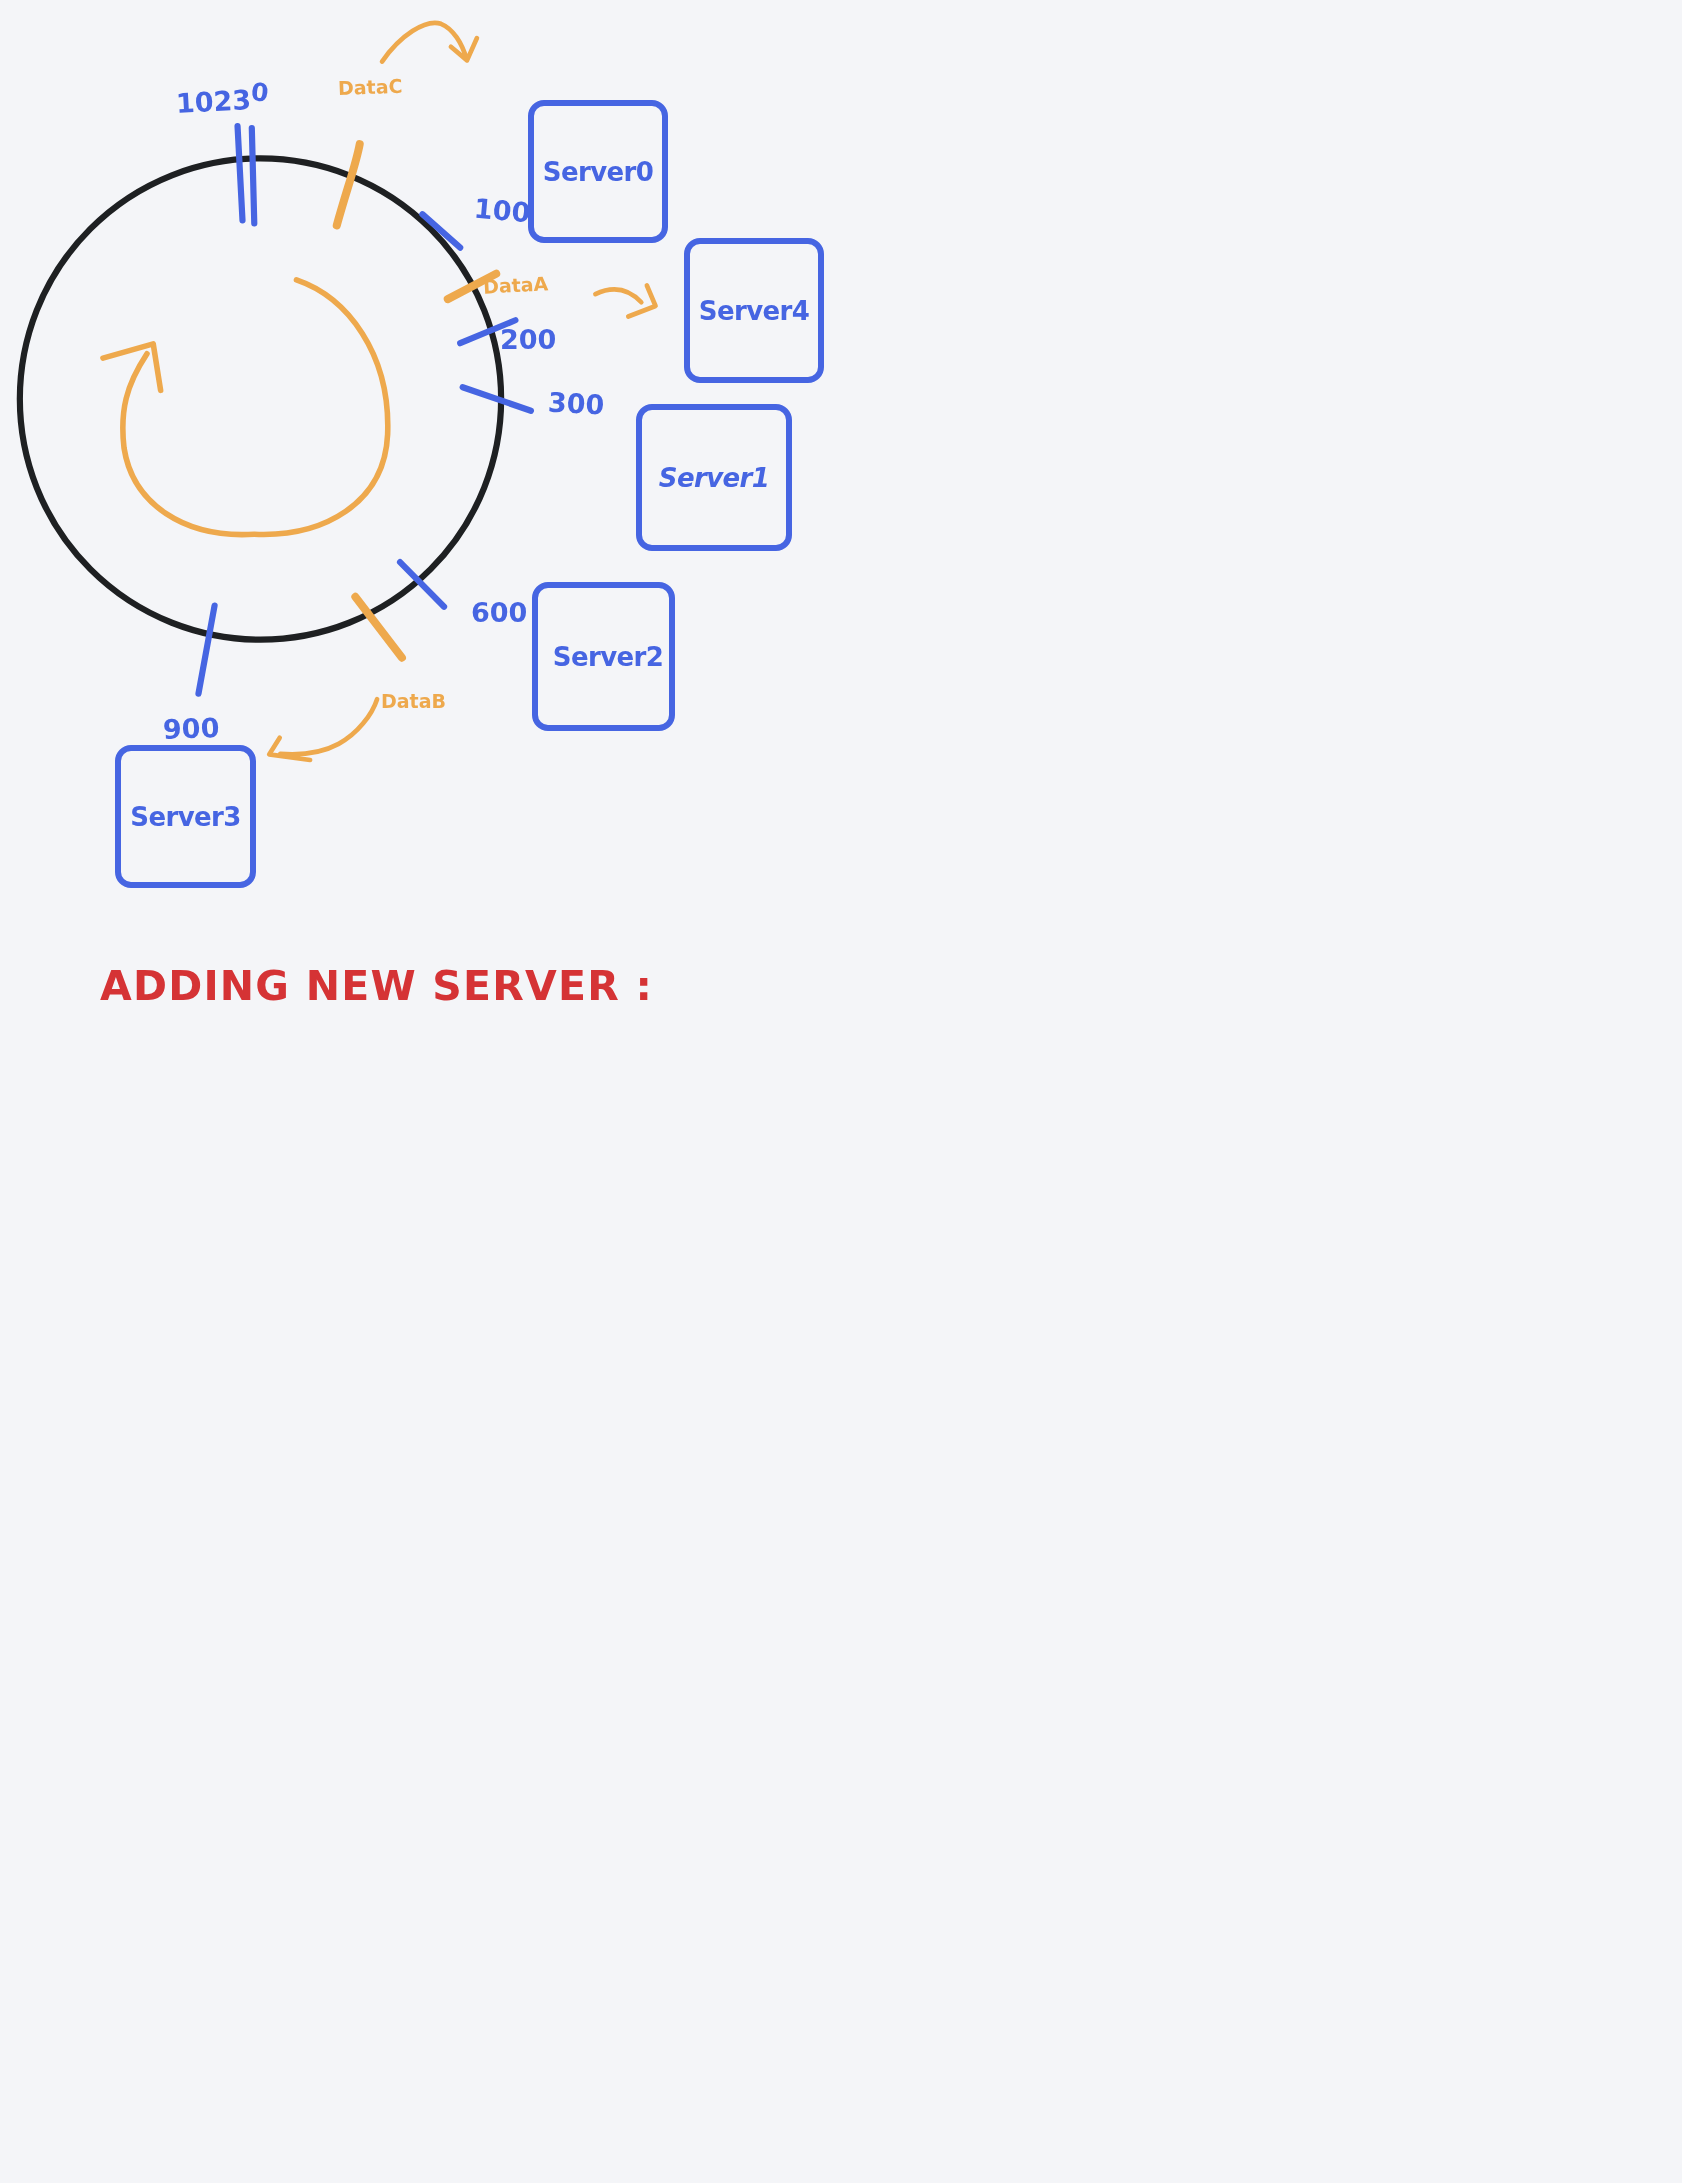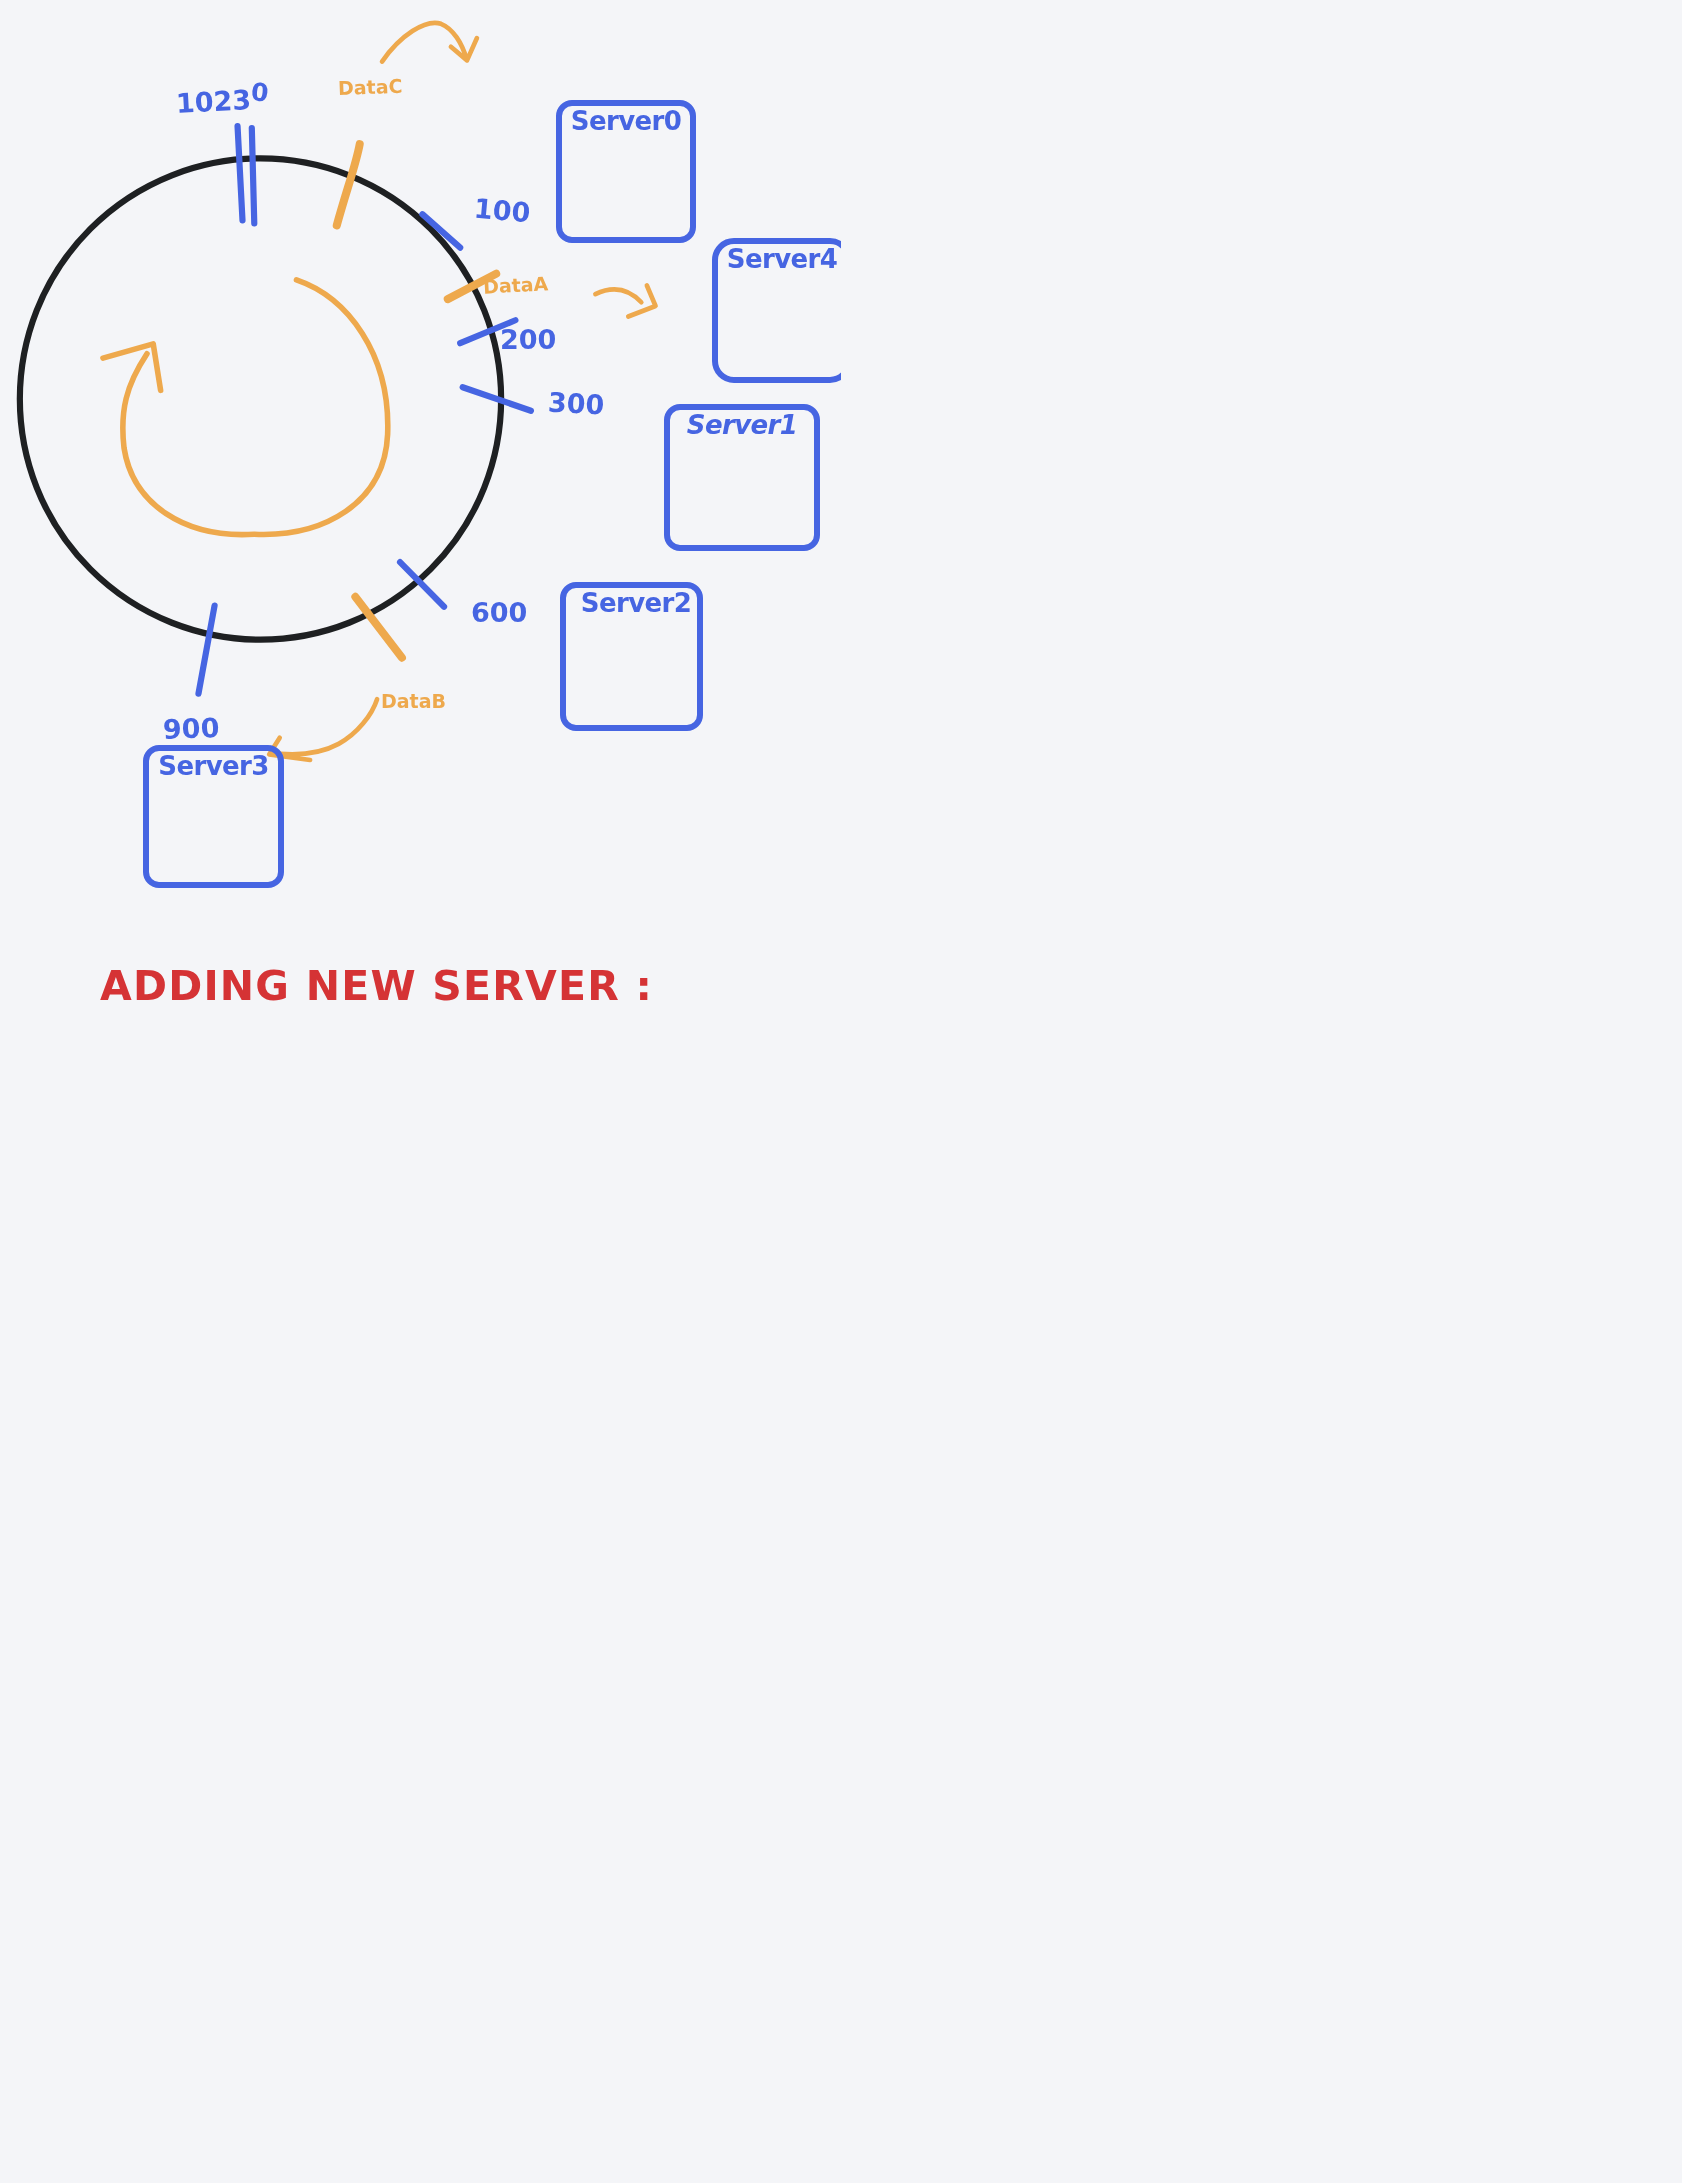--- a/index.html
+++ b/index.html
@@ -14,23 +14,22 @@
   .ring{fill:none;stroke:var(--ink);stroke-width:10;}
   .tick{fill:none;stroke-linecap:round;}
   .tick.blue{stroke:var(--blue);stroke-width:10;}
   .tick.orange{stroke:var(--orange);stroke-width:13;}
   .flow{fill:none;stroke:var(--orange);stroke-width:9;stroke-linecap:round;stroke-linejoin:round;}
   .arrow{fill:none;stroke:var(--orange);stroke-width:7.5;stroke-linecap:round;stroke-linejoin:round;}
   .num{position:absolute;color:var(--blue);font-weight:700;font-size:27px;white-space:nowrap;}
   .key{position:absolute;color:var(--orange);font-weight:700;font-size:19px;white-space:nowrap;}
   .server-box{
     position:absolute;box-sizing:border-box;border:6.8px solid var(--blue);
-    border-radius:16px;display:flex;justify-content:center;
+    border-radius:16px;display:flex;align-items:center;justify-content:center;
     background:transparent;
-    margin-left:28px;
   }
   .server-box span{color:var(--blue);font-size:26px;font-weight:700;letter-spacing:-0.6px;white-space:nowrap;}
   .title{
     position:absolute;left:100px;top:955px;color:var(--red);
     font-weight:700;font-size:41px;letter-spacing:1.2px;white-space:nowrap;
   }
   .title div{line-height:63px;}
 </style>
 </head>
 <body>
@@ -69,21 +68,21 @@
   <div class="num" style="left:471px;top:597px;">600</div>
   <div class="num" style="left:163px;top:713px;transform:rotate(-2deg);">900</div>
 
   <div class="key" style="left:338px;top:76px;transform:rotate(-2deg);">DataC</div>
   <div class="key" style="left:483px;top:274px;transform:rotate(-3deg);">DataA</div>
   <div class="key" style="left:381px;top:679px;margin-top:11px;">DataB</div>
 
   <div class="server-box" style="left:528px;top:100px;width:140px;height:143px;">
     <span>Server0</span>
   </div>
-  <div class="server-box" style="left:684px;top:238px;width:140px;height:145px;border-radius:22px;">
+  <div class="server-box" style="left:684px;top:238px;width:140px;height:145px;">
     <span>Server4</span>
   </div>
   <div class="server-box" style="left:636px;top:404px;width:156px;height:147px;font-style:italic;">
     <span>Server1</span>
   </div>
   <div class="server-box" style="left:532px;top:582px;width:143px;height:149px;padding-left:9px;">
     <span>Server2</span>
   </div>
   <div class="server-box" style="left:115px;top:745px;width:141px;height:143px;">
     <span>Server3</span>

